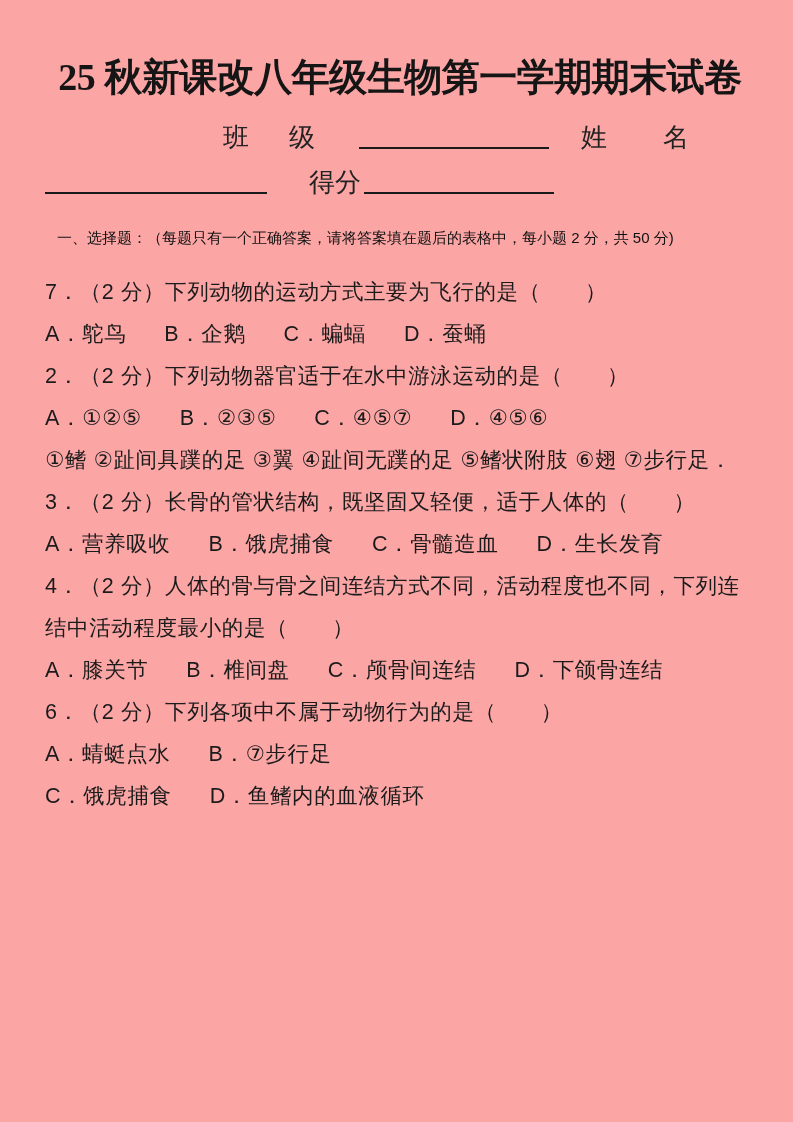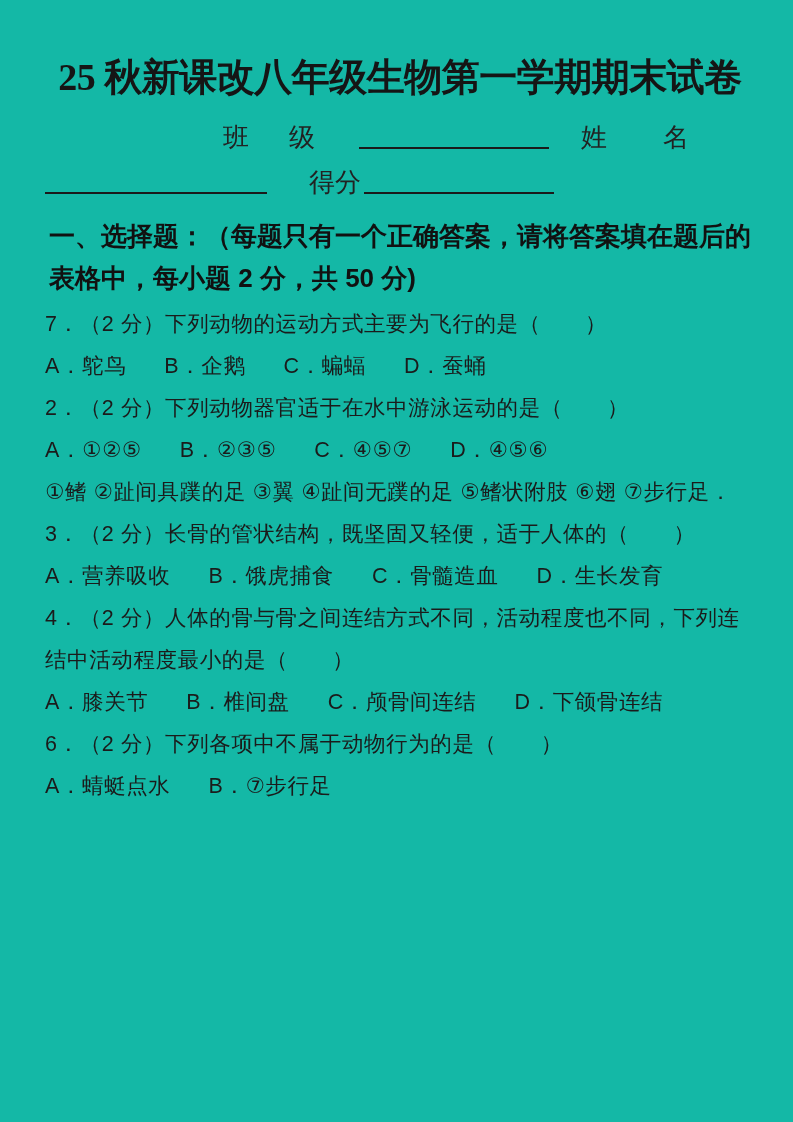--- a/index.html
+++ b/index.html
@@ -12,21 +12,21 @@
     height: 1122px;
     overflow: hidden;
     color: #1b1b1b;
     font-family: "Liberation Sans", "DejaVu Sans", sans-serif;
   }
   .page {
     box-sizing: border-box;
     width: 793px;
     height: 1122px;
     padding: 50px 38px 0 45px;
-    background: #14b8a6;
+    background: #fca5a5;
   }
   
   .doc-title {
     margin: 0;
     font-family: "Liberation Serif", "DejaVu Serif", serif;
     font-weight: 700;
     font-size: 38px;
     letter-spacing: -0.5px;
     line-height: 54px;
     text-align: center;
@@ -63,23 +63,23 @@
   .gap-56 { display: inline-block; width: 56px; }
   
   .main {
     margin-top: 10px;
     font-size: 21.5px;
     letter-spacing: 0.6px;
     line-height: 42px;
     color: #1b1b1b;
   }
   .section-heading {
-    margin: 4px;
-    font-weight: 700;
-    font-size: 26px;
+    margin: 12px;
+    font-weight: 400;
+    font-size: 15px;
     letter-spacing: 0;
     color: #111111;
   }
   .question { margin: 0; }
   .line { margin: 0; }
   .options { white-space: nowrap; }
   .option { margin-right: 38px; }
   .option:last-child { margin-right: 0; }
 </style>
 </head>
@@ -130,16 +130,19 @@
         <span class="option">A．膝关节</span><span class="option">B．椎间盘</span><span class="option">C．颅骨间连结</span><span class="option">D．下颌骨连结</span>
       </p>
     </section>
 
 
     <section class="question">
       <p class="line">6．（2 分）下列各项中不属于动物行为的是（　　）</p>
       <p class="line options">
         <span class="option">A．蜻蜓点水</span><span class="option">B．⑦步行足</span>
       </p>
+      <p class="line options">
+        <span class="option">C．饿虎捕食</span><span class="option">D．鱼鳍内的血液循环</span>
+      </p>
     </section>
 
   </div>
 </div>
 
 </body></html>

